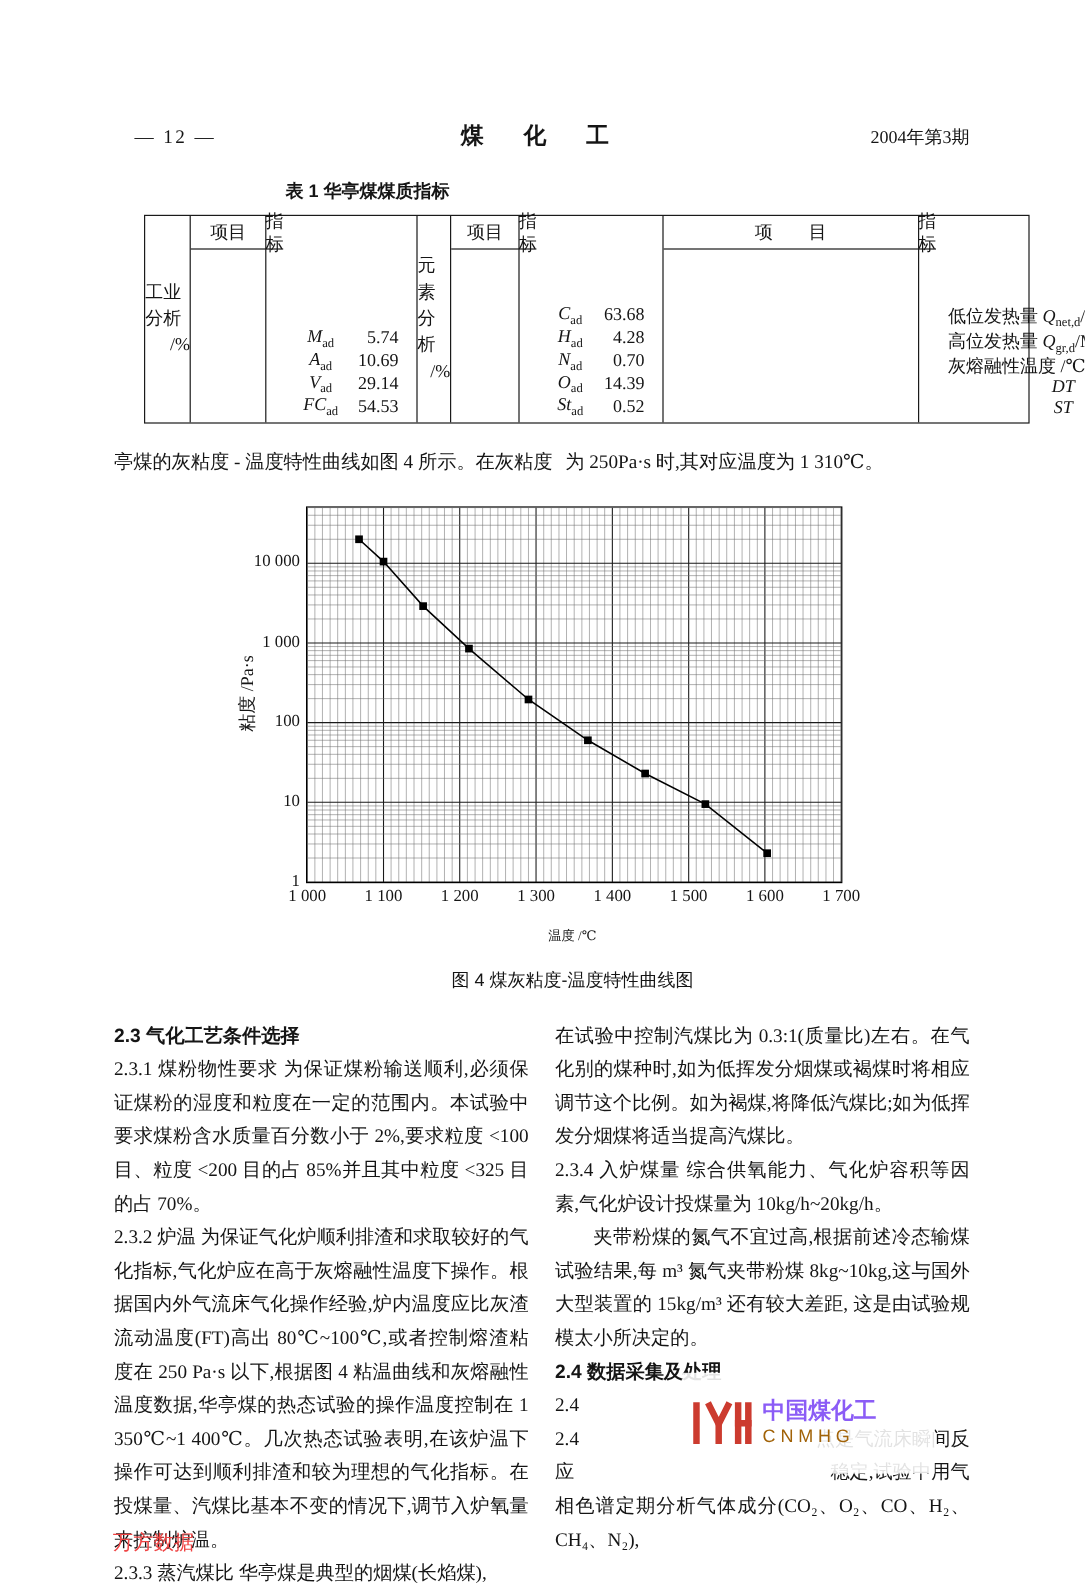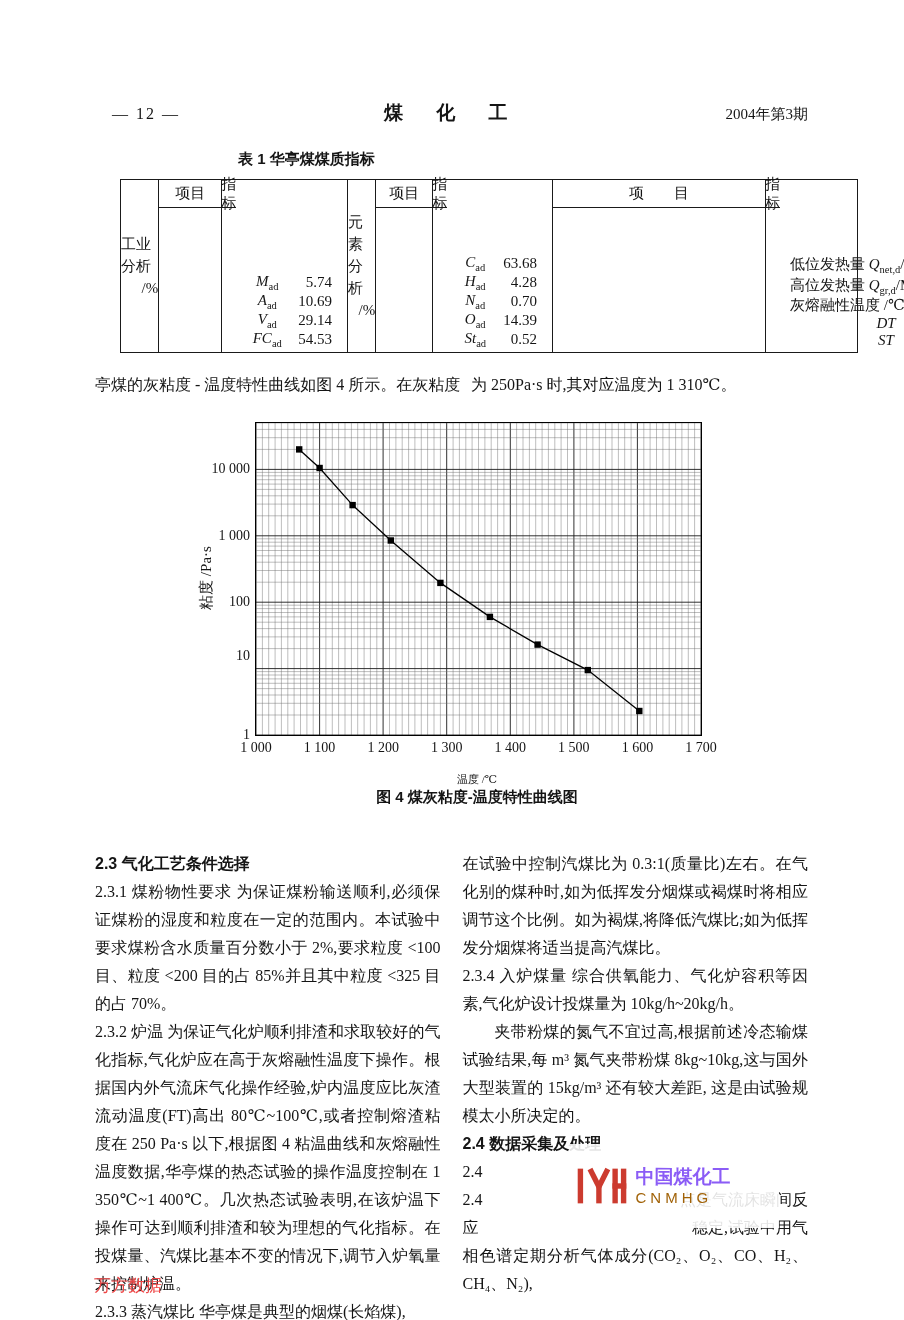--- a/index.html
+++ b/index.html
@@ -53,22 +53,22 @@
 
   
   .figure{position:relative;height:404px;margin-top:24px}
   .plot-wrap{position:absolute;left:255px;top:2px;width:445px;height:312px;border:1px solid #000;background:#fff}
   #chart-svg{display:block}
   .ylabel{position:absolute;left:206px;top:158px;transform:translate(-50%,-50%) rotate(-90deg);
           font-size:15px;white-space:nowrap}
   .xtick{position:absolute;top:calc(100% + 5px);transform:translateX(-50%);font-size:14px;white-space:nowrap}
   .ytick{position:absolute;right:calc(100% + 6px);transform:translateY(-50%);font-size:14px;white-space:nowrap}
   .xlabel{position:absolute;left:477px;top:352px;transform:translateX(-50%);font-size:11px}
-  .fig-caption{position:absolute;left:477px;top:368px;transform:translateX(-50%);font-size:15px;
-               font-weight:bold;font-family:"Liberation Sans",sans-serif;white-space:nowrap}
+  .fig-caption{position:absolute;left:477px;top:388px;transform:translateX(-50%);font-size:15px;
+               font-weight:normal;font-family:"Liberation Sans",sans-serif;white-space:nowrap}
 
   
   .columns{display:flex;margin:26px 96px 0 95px;gap:22px;font-size:16px;line-height:28px;text-align:justify}
   .col{width:358px;position:relative}
   .bheading{font-weight:bold;font-family:"Liberation Sans",sans-serif;text-align:left}
   .bpara.indent{text-indent:32px}
   .frag{display:flex;justify-content:space-between}
 
   
   .watermark{position:absolute;left:106px;top:294px;width:210px;height:84px;z-index:5;
@@ -332,21 +332,21 @@
         <span class="xtick" style="left: 63.5714px;">1 100</span>
         <span class="xtick" style="left: 127.143px;">1 200</span>
         <span class="xtick" style="left: 190.714px;">1 300</span>
         <span class="xtick" style="left: 254.286px;">1 400</span>
         <span class="xtick" style="left: 317.857px;">1 500</span>
         <span class="xtick" style="left: 381.429px;">1 600</span>
         <span class="xtick" style="left: 445px;">1 700</span>
         <span class="ytick" style="top: 46.4099px;">10 000</span>
         <span class="ytick" style="top: 112.807px;">1 000</span>
         <span class="ytick" style="top: 179.205px;">100</span>
-        <span class="ytick" style="top: 233px;">10</span>
+        <span class="ytick" style="top: 246px;">10</span>
         <span class="ytick" style="top: 312px;">1</span>
       </div>
     <div class="xlabel">温度 /℃</div>
     <div class="fig-caption">图 4   煤灰粘度-温度特性曲线图</div>
   </div>
 
   <div class="columns">
     <div class="col" id="col-left">
         <div class="bheading">2.3  气化工艺条件选择</div>
         <div class="bpara">2.3.1  煤粉物性要求   为保证煤粉输送顺利,必须保证煤粉的湿度和粒度在一定的范围内。本试验中要求煤粉含水质量百分数小于 2%,要求粒度 &lt;100 目、粒度 &lt;200 目的占 85%并且其中粒度 &lt;325 目的占 70%。</div>

